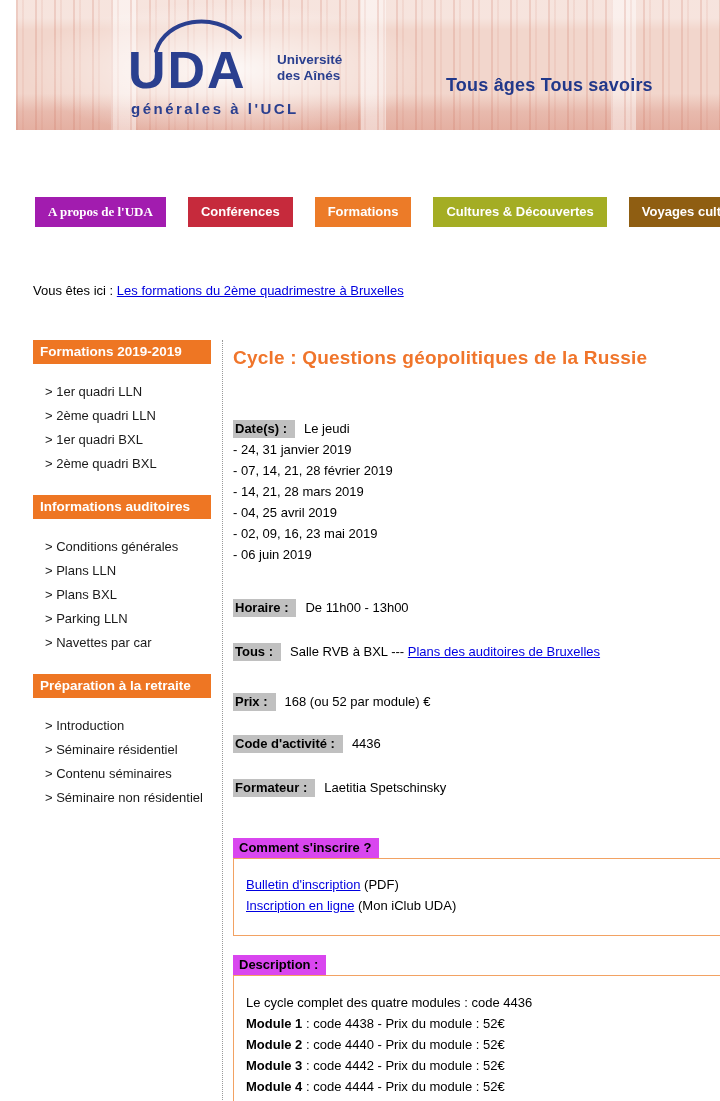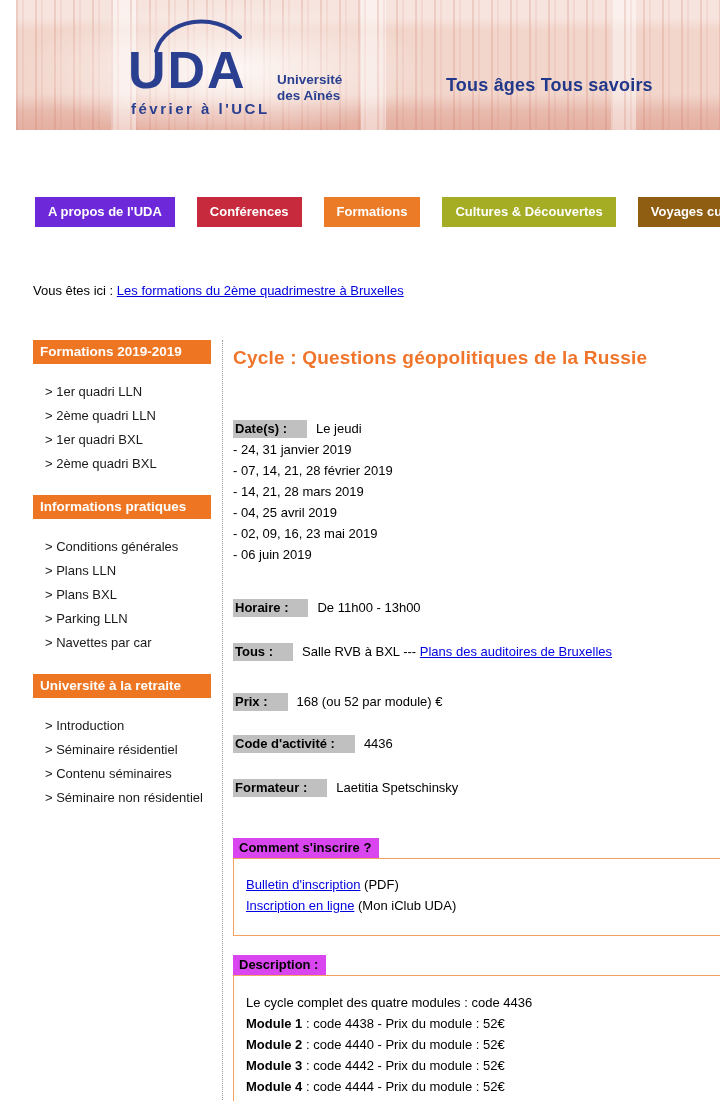--- a/index.html
+++ b/index.html
@@ -17,21 +17,21 @@
       repeating-linear-gradient(90deg, rgba(255,255,255,0) 0 95px, rgba(255,255,255,0.45) 95px 120px, rgba(255,255,255,0) 120px 250px),
       linear-gradient(to bottom, rgba(255,255,255,0.35) 0 18px, rgba(255,255,255,0) 30px 72%, rgba(206,112,92,0.28) 86%, rgba(206,112,92,0.38) 100%);
     margin-left: 16px;
   }
   .logo-arc { position:absolute; left:136px; top:13px; }
   .logo-acronym {
     position:absolute; left:112px; top:44px;
     font-size:52px; font-weight:bold; letter-spacing:2px; color:#2a3f8f; line-height:1;
   }
   .logo-sub {
-    position:absolute; left:261px; top:72px;
+    position:absolute; left:261px; top:52px;
     font-size:13.5px; font-weight:bold; color:#2a3f8f; line-height:16px;
   }
   .logo-baseline {
     position:absolute; left:115px; top:100px;
     font-size:15px; font-weight:bold; letter-spacing:2.5px; color:#2a3f8f;
   }
   .tagline {
     position:absolute; left:430px; top:75px;
     font-size:18px; font-weight:bold; color:#21388a; letter-spacing:0.2px;
   }
@@ -58,21 +58,21 @@
     background:#ee7623; color:#fff; font-weight:bold; font-size:13.5px;
     padding:4px 6px 5px 7px; margin-bottom:19px; cursor:pointer;
   }
   .side-head + .side-items { margin-bottom:14px; }
   .side-item { margin:0 0 0 12px; padding:0 0 11px 0; font-size:13px; color:#1a1a1a; cursor:pointer; line-height:13px; }
   .side-items { padding-top:2px; }
 
   
   .page-title { color:#f0752b; font-size:19px; font-weight:bold; margin-top:7px; letter-spacing:0.2px; }
   .detail-block { margin-top:49px; line-height:21px; }
-  .chip { background:#c0c0c0; font-weight:bold; padding:1px 20px 2px 2px; }
+  .chip { background:#c0c0c0; font-weight:bold; padding:1px 8px 2px 2px; }
   .chip-val { margin-left:9px; }
   .detail-row { margin-top:23px; line-height:21px; }
   .row-prix { margin-top:29px; }
   .date-line { line-height:21px; }
 
   .sec-head { margin-top:40px; border-bottom:1px solid #f2a263; }
   .sec-head.desc { margin-top:19px; }
   .sec-title {
     display:inline-block; background:#d946ef; font-weight:bold; font-size:13px;
     padding:2px 8px 3px 6px; margin-bottom:0;
@@ -92,27 +92,27 @@
   <div class="banner">
     <div>
       <svg class="logo-arc" width="92" height="40" viewBox="0 0 92 40">
         <path d="M4,38 C 14,6 62,-2 88,24" fill="none" stroke="#2a3f8f" stroke-width="4" stroke-linecap="round"></path>
       </svg>
       <div class="logo-acronym">UDA</div>
       <div class="logo-sub">
         <div>Université</div>
         <div>des Aînés</div>
       </div>
-      <div class="logo-baseline">février à l'UCL</div>
+      <div class="logo-baseline">générales à l'UCL</div>
     </div>
     <div class="tagline">Tous âges Tous savoirs</div>
   </div>
 
   <div class="nav">
-    <div class="nav-btn" style="background: #6d28d9;">A propos de l'UDA</div>
+    <div class="nav-btn" style="background: #a21caf; font-family: Liberation Serif, serif;">A propos de l'UDA</div>
     <div class="nav-btn" style="background: rgb(198, 42, 60);">Conférences</div>
     <div class="nav-btn" style="background: rgb(236, 123, 40);">Formations</div>
     <div class="nav-btn" style="background: rgb(164, 173, 36);">Cultures &amp; Découvertes</div>
     <div class="nav-btn" style="background: rgb(143, 94, 18);">Voyages culturels</div>
 
   </div>
 
   <div class="breadcrumb">
     <span>Vous êtes ici : </span><a class="lnk">Les formations du 2ème quadrimestre à Bruxelles</a>
   </div>
@@ -121,30 +121,30 @@
 
     <div class="sidebar">
       <div class="side-head">Formations 2019-2019</div>
       <div class="side-items">
         <div class="side-item">&gt; 1er quadri LLN</div>
         <div class="side-item">&gt; 2ème quadri LLN</div>
         <div class="side-item">&gt; 1er quadri BXL</div>
         <div class="side-item">&gt; 2ème quadri BXL</div>
       </div>
 
-      <div class="side-head">Informations pratiques</div>
+      <div class="side-head">Informations auditoires</div>
       <div class="side-items">
         <div class="side-item">&gt; Conditions générales</div>
         <div class="side-item">&gt; Plans LLN</div>
         <div class="side-item">&gt; Plans BXL</div>
         <div class="side-item">&gt; Parking LLN</div>
         <div class="side-item">&gt; Navettes par car</div>
       </div>
 
-      <div class="side-head">Université à la retraite</div>
+      <div class="side-head">Préparation à la retraite</div>
       <div class="side-items">
         <div class="side-item">&gt; Introduction</div>
         <div class="side-item">&gt; Séminaire résidentiel</div>
         <div class="side-item">&gt; Contenu séminaires</div>
         <div class="side-item">&gt; Séminaire non résidentiel</div>
       </div>
     </div>
 
     <div class="divider"></div>
 

